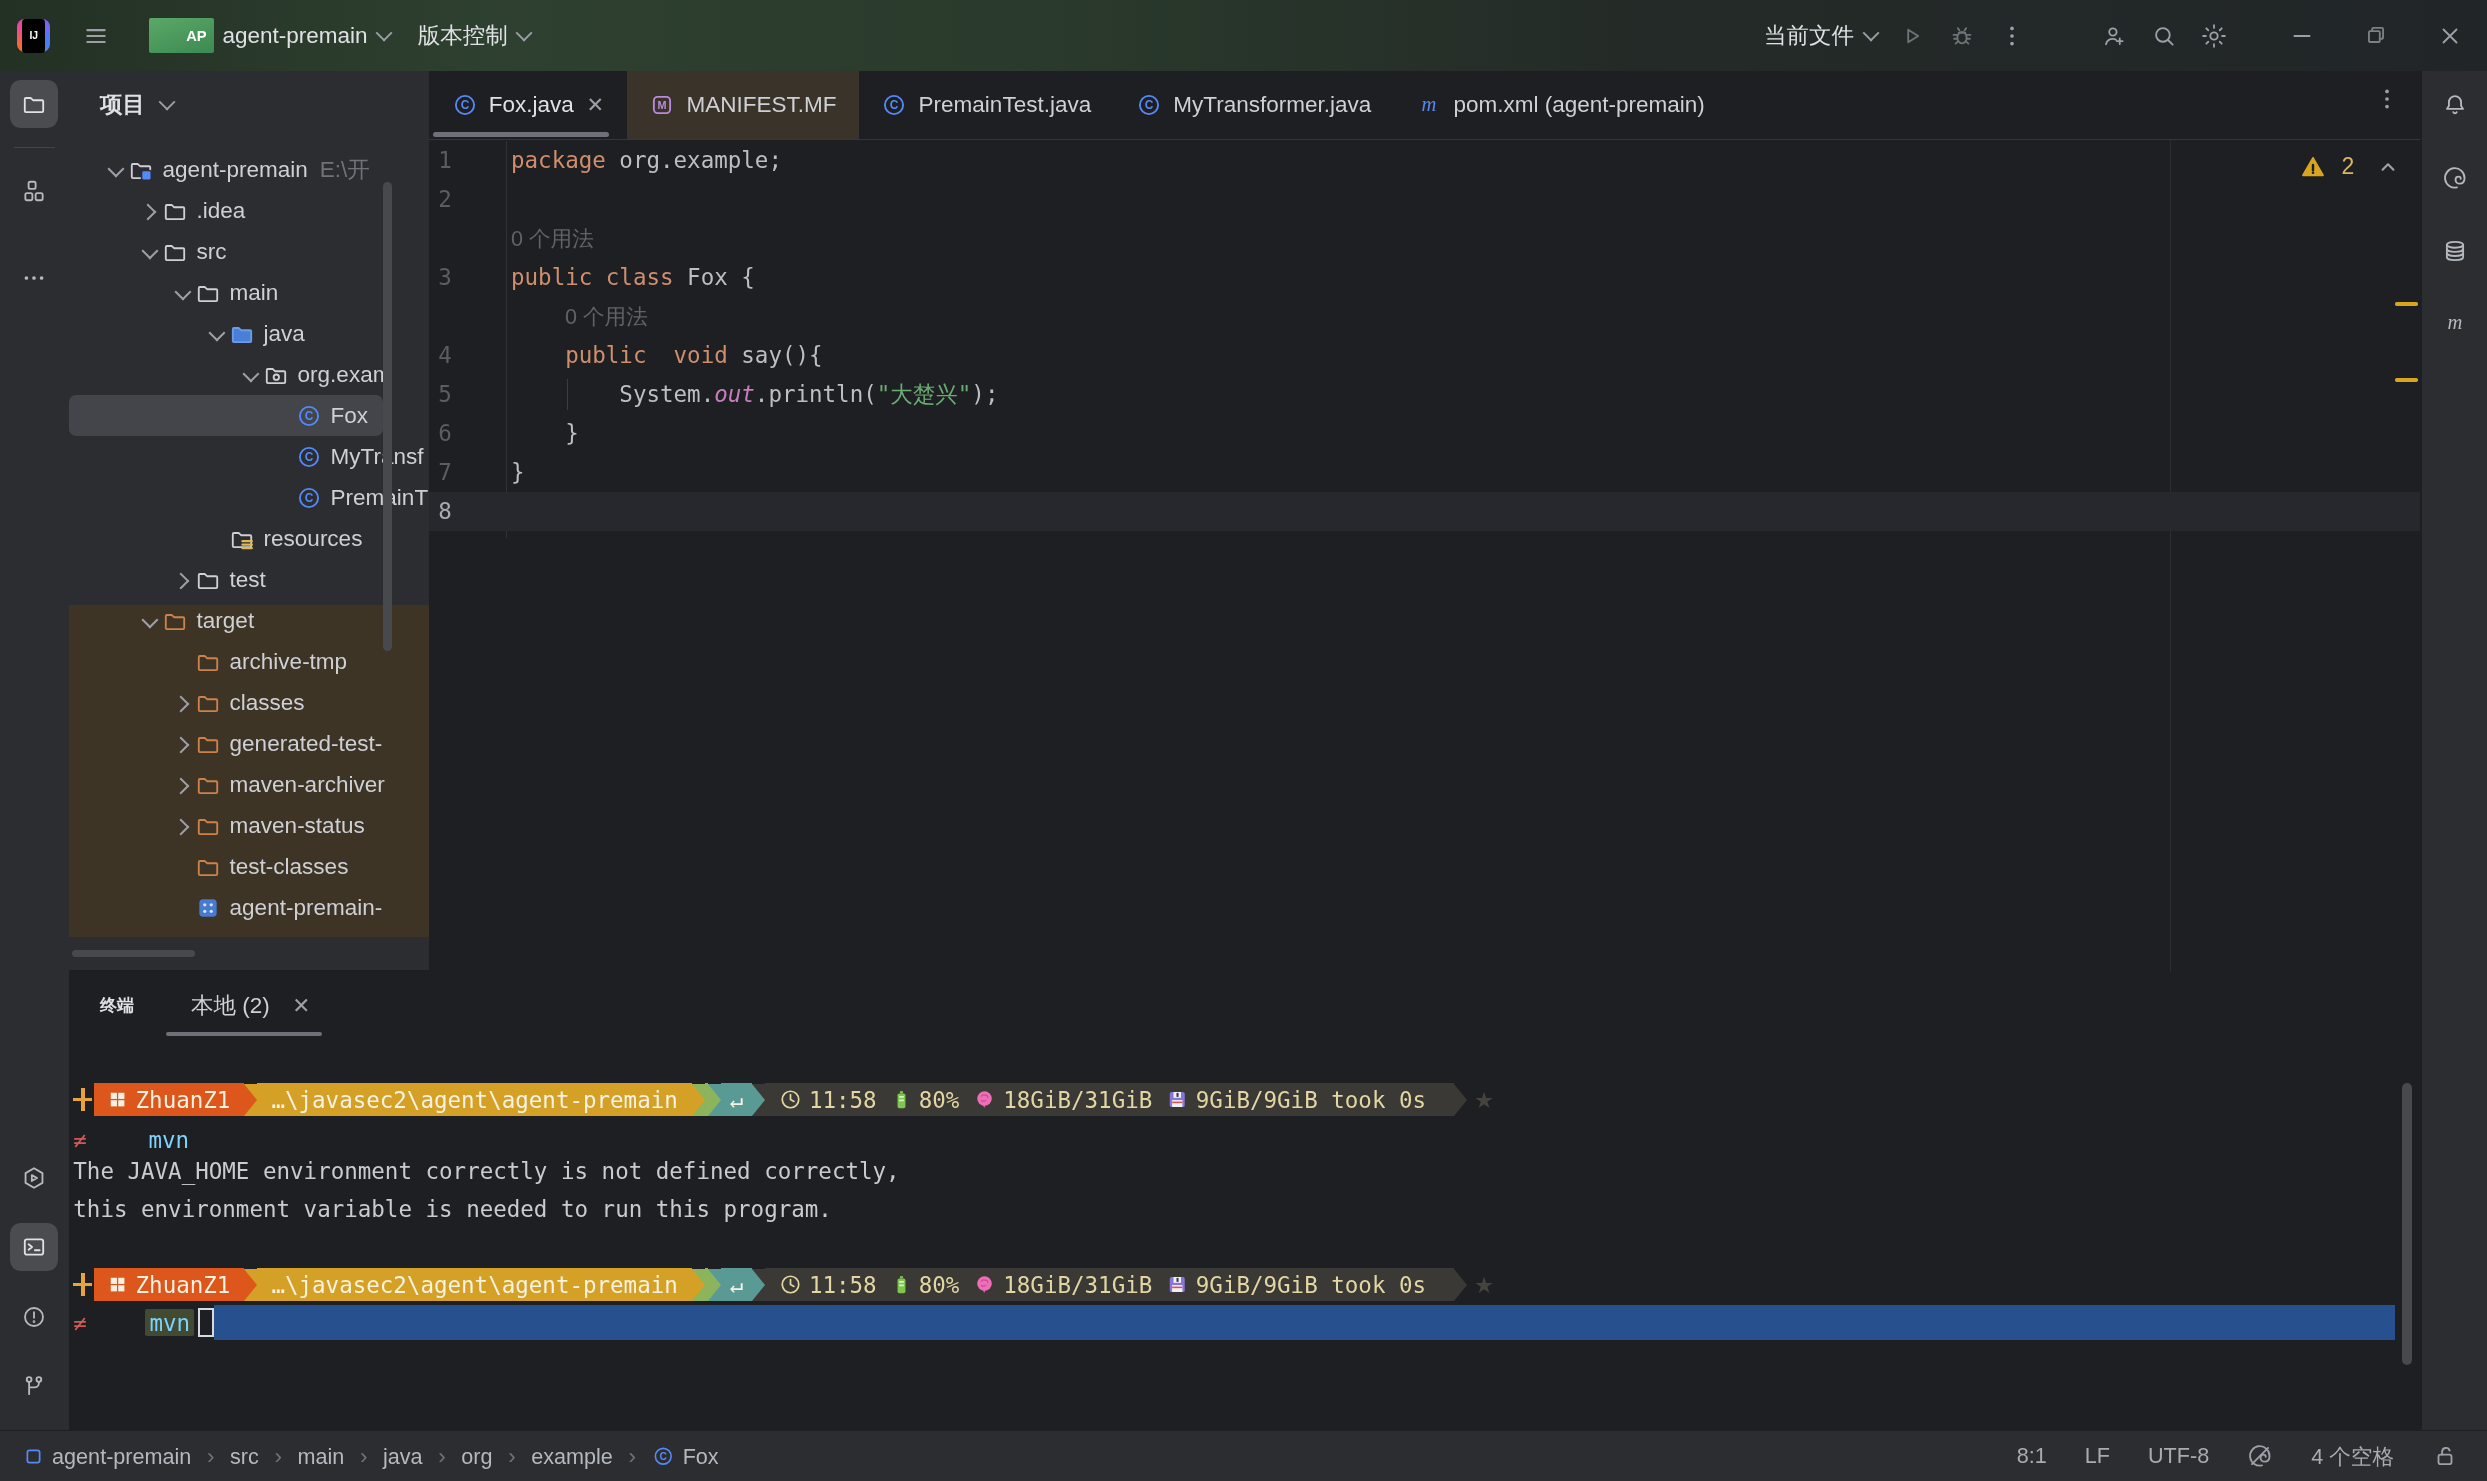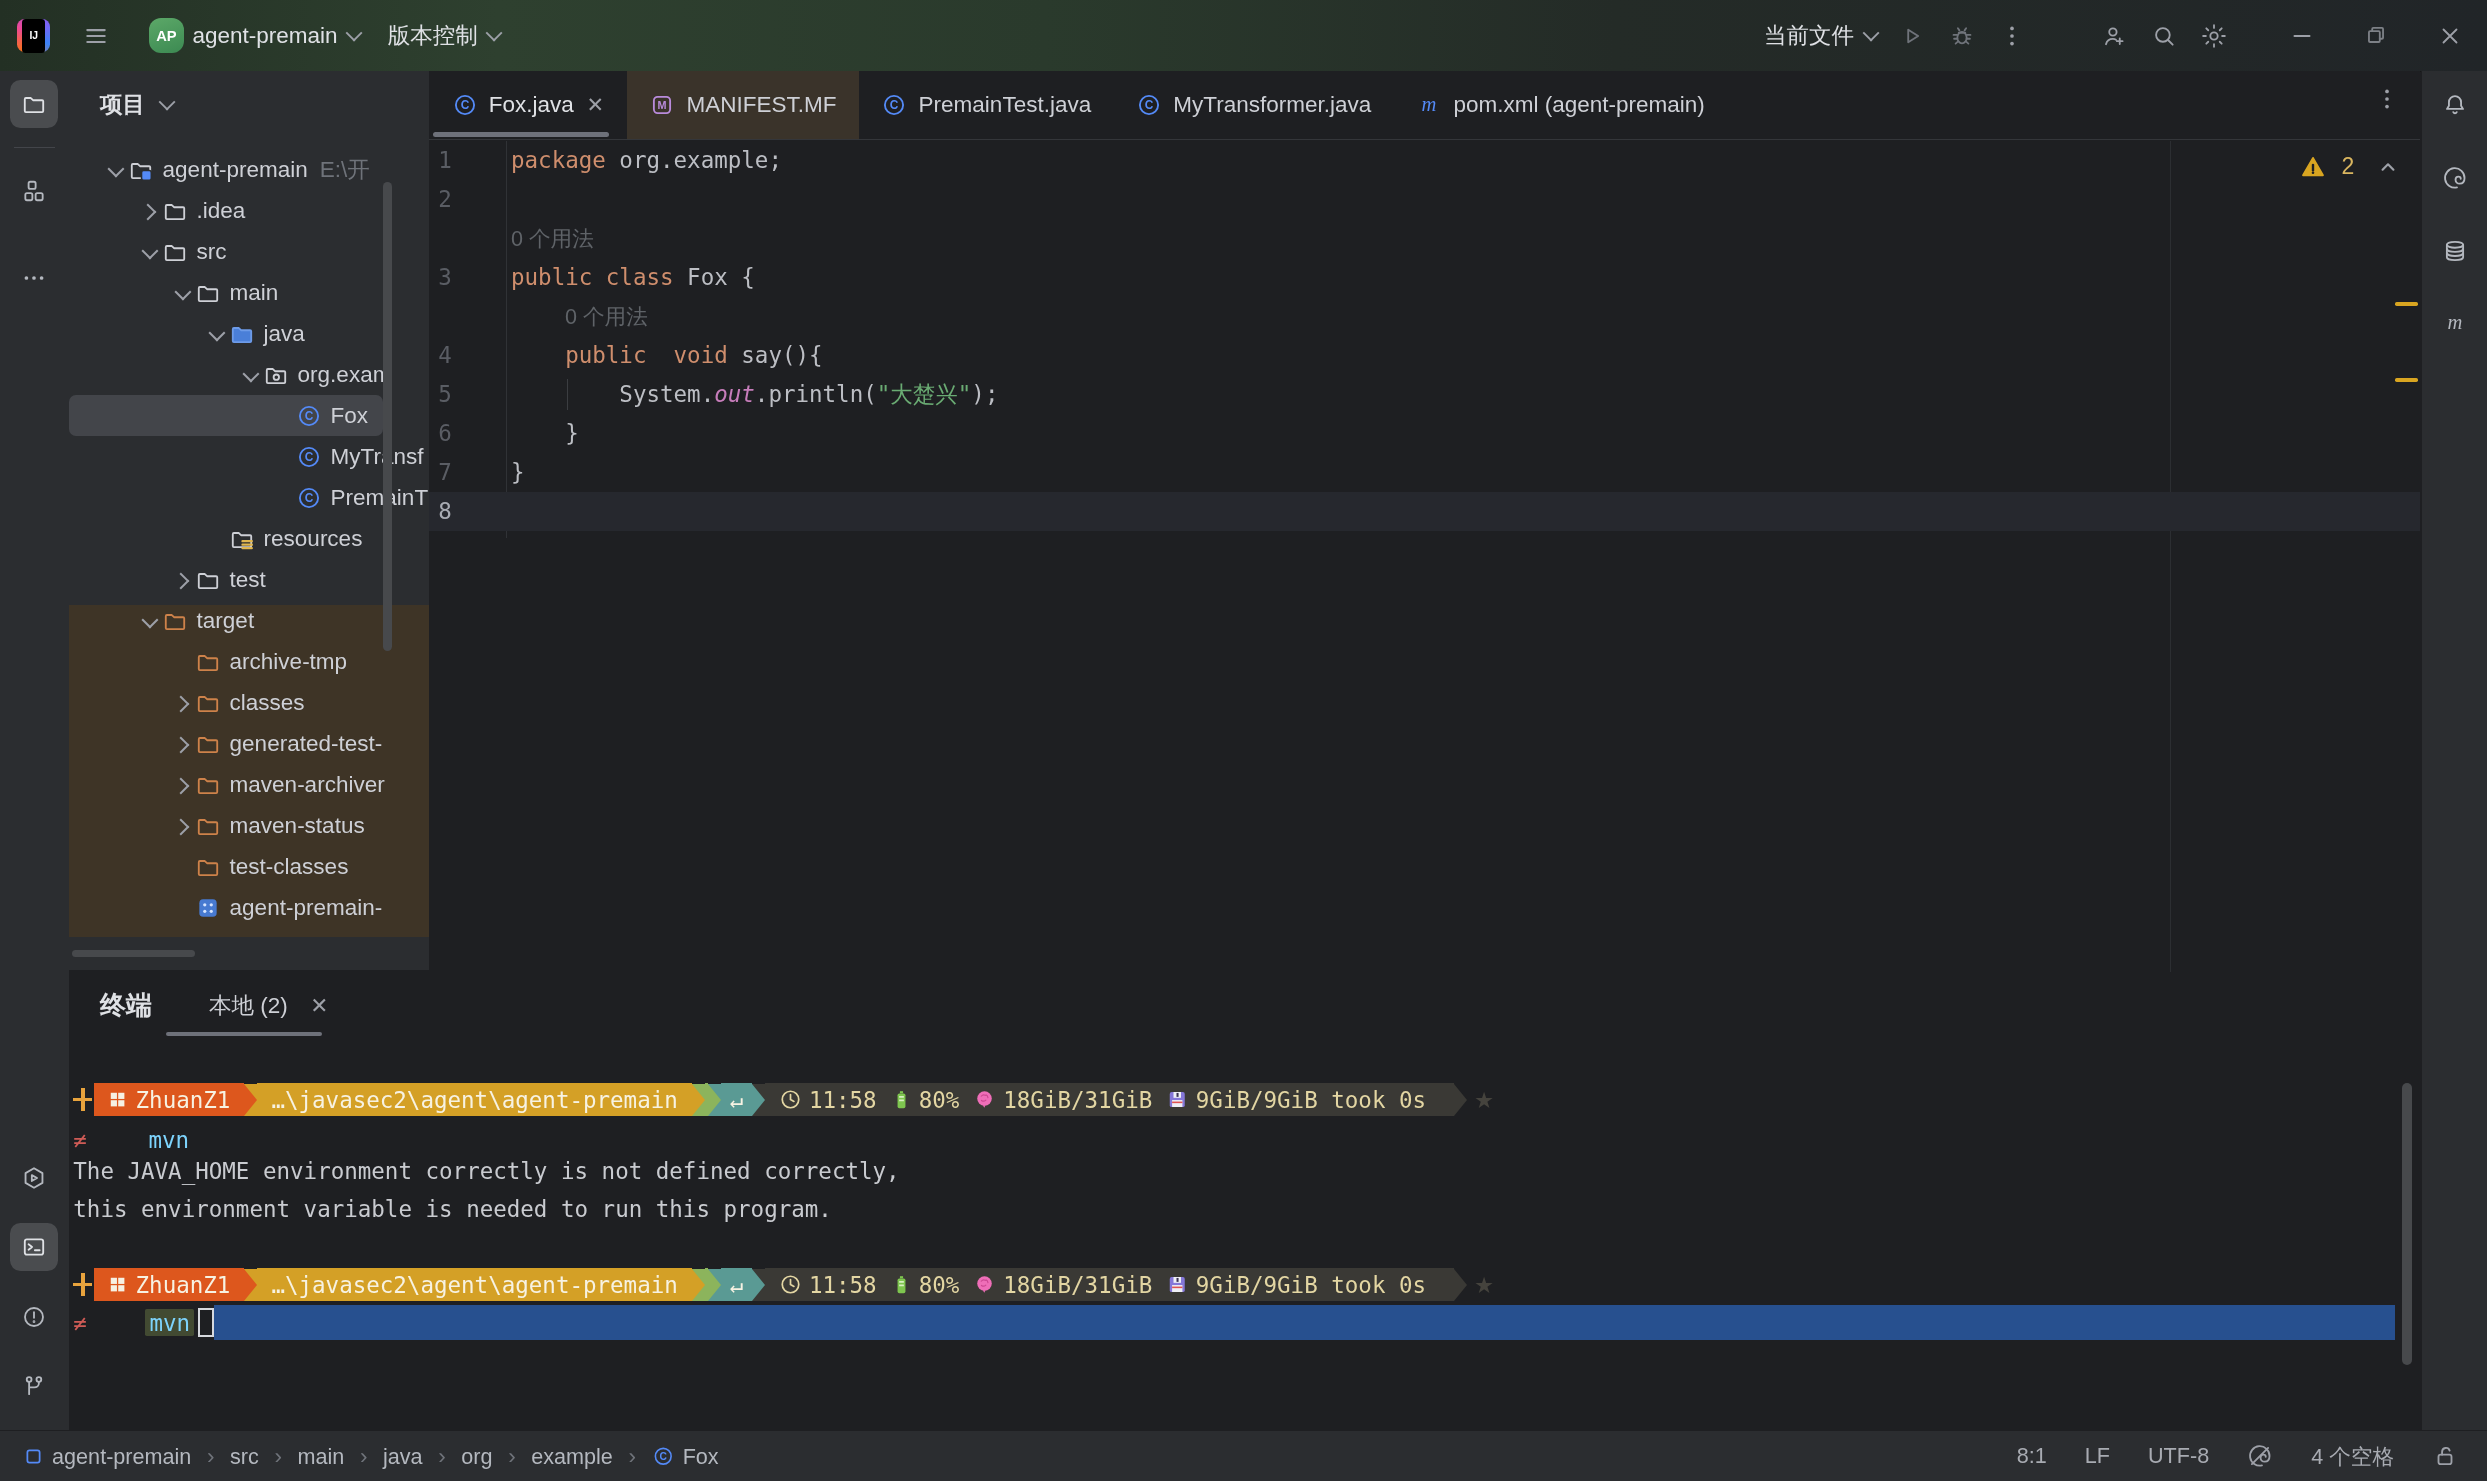--- a/index.html
+++ b/index.html
@@ -13,22 +13,22 @@
   .titlebar{position:absolute;left:0;top:0;width:2487px;height:71px;
     background:linear-gradient(90deg,#233024 0%,#2e402f 20%,#2a3a2c 42%,#242b27 65%,#212528 100%);
     border-bottom:0.9px solid #171819;display:flex;align-items:center;font-size:22.5px;color:#dfe1e5;}
   .tb-left{display:flex;align-items:center;gap:0;}
   .ide-logo{width:33px;height:33px;border-radius:7.8px;margin-left:17.3px;
     background:conic-gradient(from 210deg,#f97316,#ec4899,#8b5cf6,#3b82f6,#f97316);
     display:flex;align-items:center;justify-content:center;}
   .ide-logo i{width:23px;height:34px;background:#000;border-radius:3.5px;color:#fff;
     font-style:normal;font-size:10.4px;font-weight:bold;display:flex;align-items:center;justify-content:center;}
   .tb-btn{display:flex;align-items:center;gap:8.6px;padding:0 12px;height:45px;border-radius:8.6px;cursor:default;}
-  .chip{width:35px;height:35px;border-radius:12px;background:linear-gradient(160deg,#5ca868,#3c8a52);
-    color:#fff;font-weight:bold;font-size:14.7px;display:flex;align-items:center;justify-content:center;}
+  .chip{width:35px;height:35px;border-radius:2px;background:linear-gradient(160deg,#5ca868,#3c8a52);
+    color:#fff;font-weight:bold;font-size:14.7px;display:flex;align-items:center;justify-content:center;padding-left:30px;}
   .chev{width:10.4px;height:10.4px;border-right:2.2px solid #9da0a8;border-bottom:2.2px solid #9da0a8;
     transform:rotate(45deg) translateY(-2.6px);}
   .tb-right{position:absolute;right:0;top:0;height:71px;display:flex;align-items:center;}
   .wbtn{width:74px;height:71px;display:flex;align-items:center;justify-content:center;color:#b7bac0;}
 
   
   .lstripe{position:absolute;left:0;top:71px;width:69px;height:1359px;background:#2b2d30;border-right:0.9px solid #1e1f22;}
   .stripe-btn{position:absolute;left:10.4px;width:48px;height:48px;border-radius:10.4px;
     display:flex;align-items:center;justify-content:center;color:#b4b8bf;}
   .stripe-btn.on{background:#4a4c4f;color:#dfe1e5;}
@@ -82,21 +82,21 @@
   .tok-field{color:#c77dbb;font-style:italic;}
   .hint{position:absolute;color:#5f6368;font-size:21.6px;font-family:"Liberation Sans",sans-serif;}
   .iguide{position:absolute;left:138px;top:4.3px;bottom:4.3px;width:1.3px;background:#3b3d41;}
   .inspect{position:absolute;left:1871px;top:12px;display:flex;align-items:center;gap:15.6px;
     font-family:"Liberation Sans",sans-serif;font-size:23px;color:#d9b55f;}
   .stripe-mark{position:absolute;width:23px;height:4.3px;background:#d9a521;border-radius:1.7px;}
 
   
   .term{position:absolute;left:69px;top:972px;width:2352px;height:458px;background:#1e1f22;overflow:hidden;}
   .term-header{position:absolute;left:0;top:0;right:0;height:67px;display:flex;align-items:center;}
-  .term-title{margin-left:31px;font-size:26px;font-weight:bold;color:#dfe1e5;}
+  .term-title{margin-left:31px;font-size:17px;font-weight:bold;color:#dfe1e5;}
   .term-tab{margin-left:57px;display:flex;align-items:center;gap:22.5px;font-size:22.5px;color:#ced0d6;}
   .term-tab .x{color:#9da0a8;font-size:21.6px;}
   .term-underline{position:absolute;left:97px;top:60px;width:156px;height:4.3px;border-radius:2.6px;background:#6e717a;}
   .tmono{font-family:"DejaVu Sans Mono","Liberation Mono",monospace;font-size:22.5px;}
   .t-line{position:absolute;left:4.3px;right:35px;line-height:38px;color:#c9cbd0;white-space:pre;}
   .promptline{position:absolute;left:4.3px;display:flex;align-items:center;height:33px;}
   .seg{height:33px;display:flex;align-items:center;color:#f7f2e2;padding:0 14px;gap:8.6px;}
   .arr{width:0;height:0;border-top:16.4px solid transparent;border-bottom:16.4px solid transparent;border-left:13px solid transparent;}
   .pl-plus{width:19px;height:33px;position:relative;margin-right:1.7px;}
   .pl-plus::before,.pl-plus::after{content:"";position:absolute;background:#e8a33d;}

